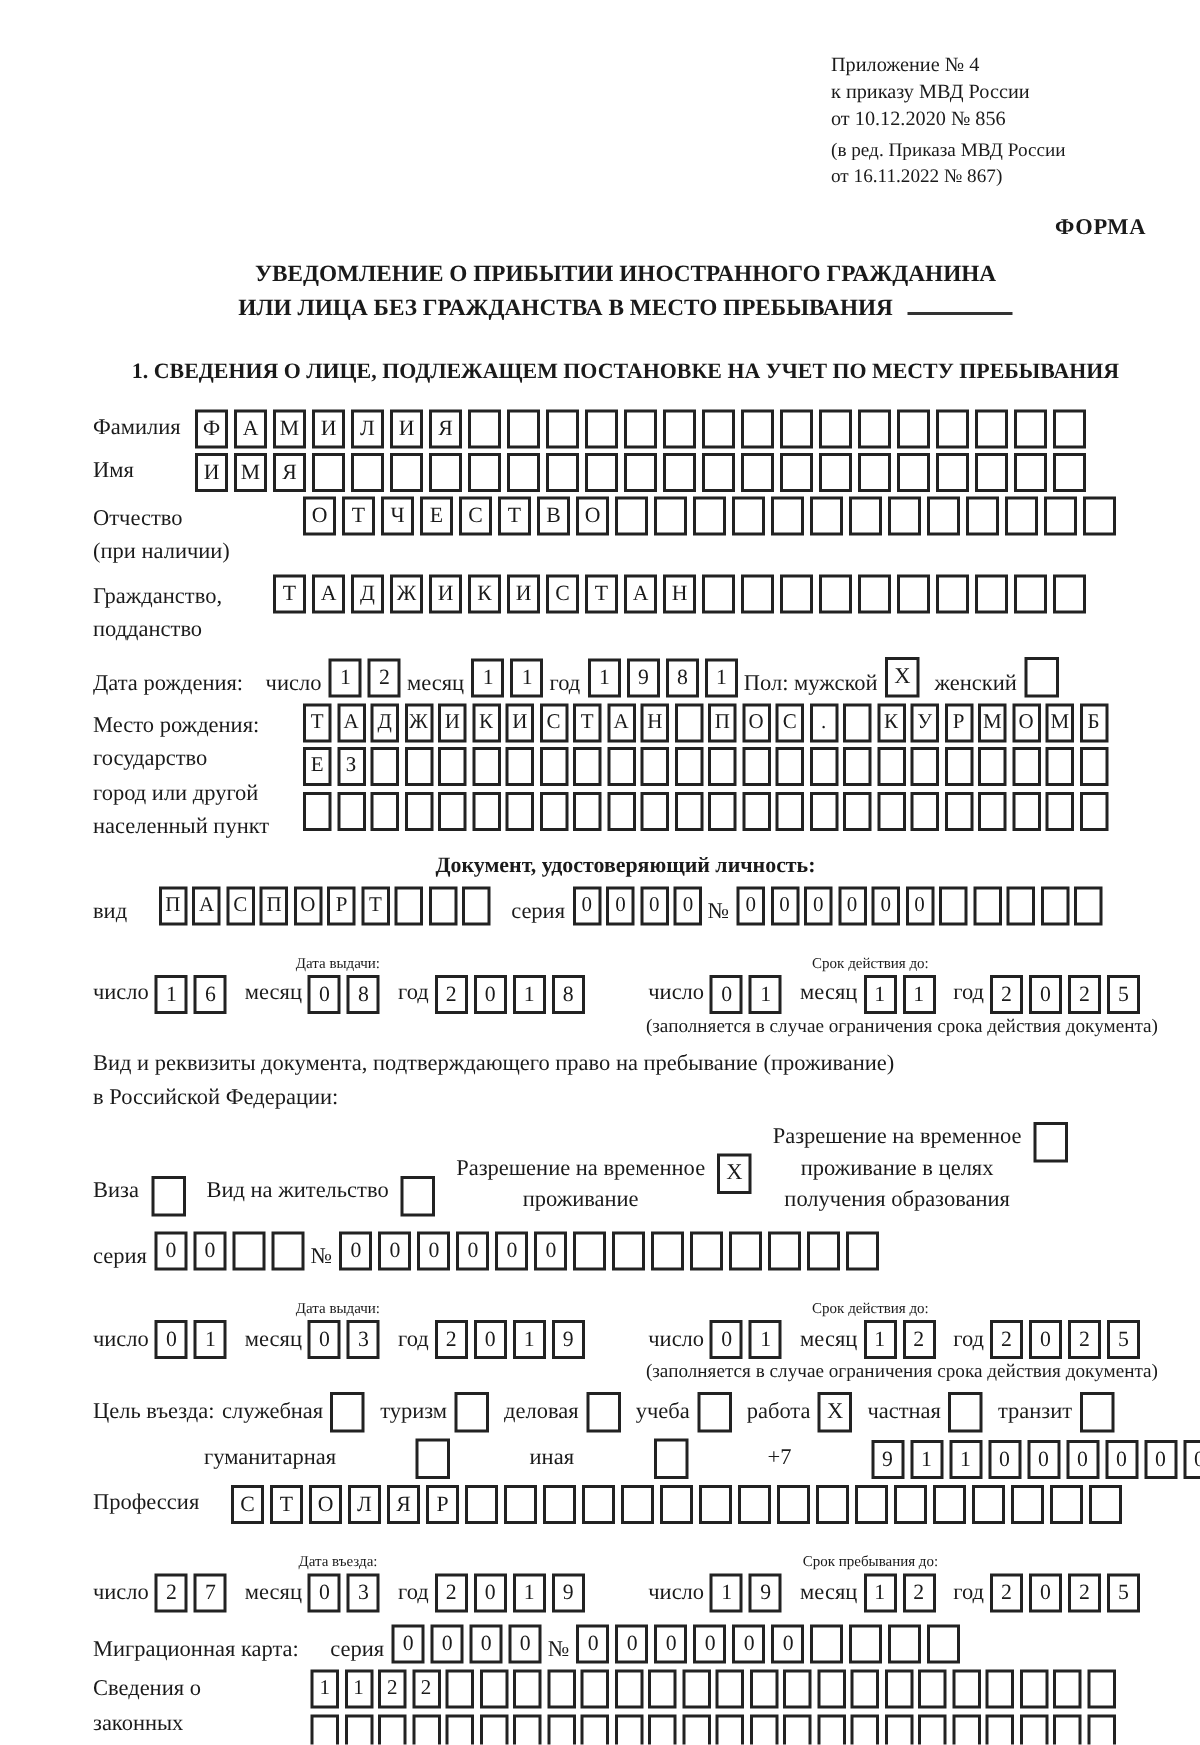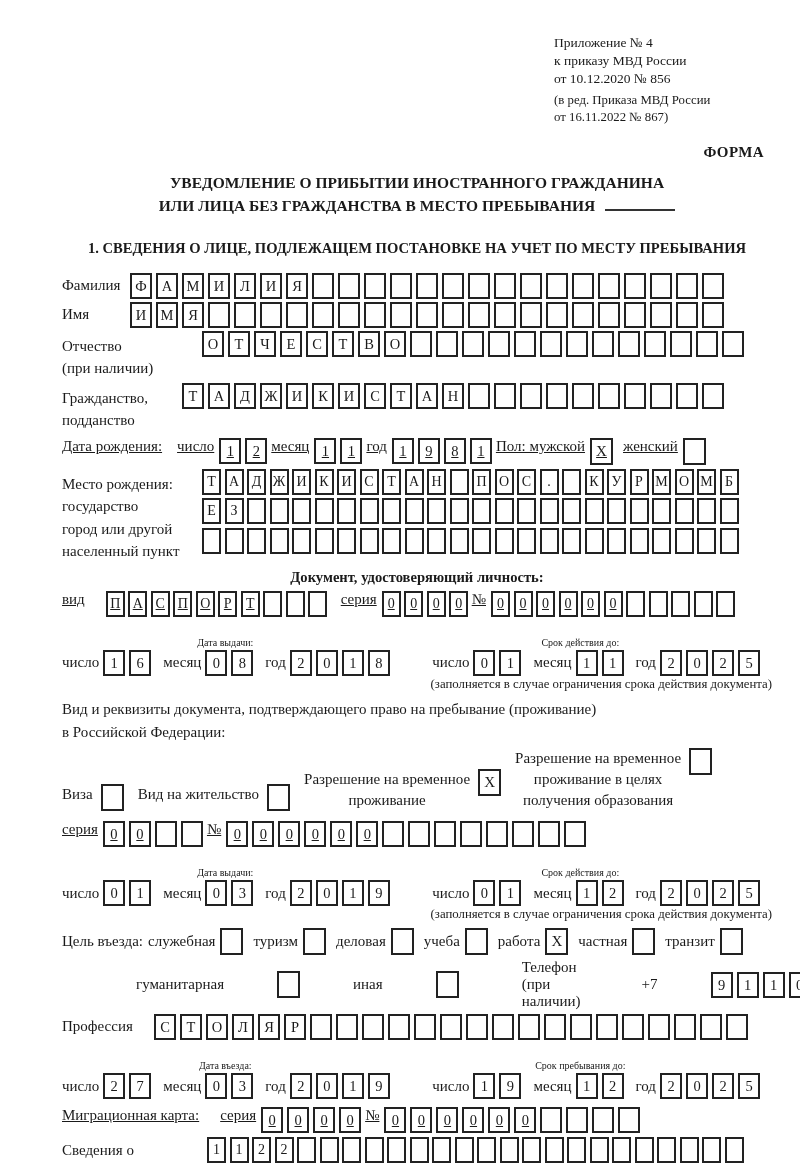--- a/index.html
+++ b/index.html
@@ -34,21 +34,21 @@
     background: #fff;
   }
   .cells.sm .cell { width: 19px; margin-right: 3.5px; font-size: 14px; }
   .cb {
     flex: none; display: inline-block; width: 23px; height: 27px; border: 2px solid #222;
     text-align: center; line-height: 23px; font-size: 15px; background: #fff; vertical-align: middle;
   }
 
   .w68 { width: 68px; } .w140 { width: 140px; } .w120 { width: 120px; }
 
-  .inline-row { display: flex; align-items: flex-start; margin-bottom: 3px; text-decoration: underline; }
+  .inline-row { display: flex; align-items: flex-end; margin-bottom: 3px; }
   .inline-row > span.t { padding: 0 5px 0 0; } .gap10 { width: 10px; flex: none; } .gap16 { width: 16px; flex: none; }
 
   .doc-heading { text-align: center; font-weight: bold; font-size: 14.6px; margin: 6px 0 5px; }
 
   .dhead { display: flex; margin-top: 20px; font-size: 10px; }
   .dhead .dl { width: 46%; text-align: center; }
   .dhead .dr { width: 54%; text-align: center; }
   .drow { display: flex; justify-content: space-between; margin-top: 2px; }
   .dgroup { display: flex; align-items: center; }
   .dgroup .t { padding-right: 4px; }
@@ -536,21 +536,20 @@
     <span class="cb"></span>
     <span class="t">транзит</span>
     <span class="cb"></span>
   </div>
 
   <div class="hum-row">
     <span class="t" style="padding-left:0;">гуманитарная</span>
     <span class="cb"></span>
     <span class="t">иная</span>
     <span class="cb"></span>
-    <span class="t" style="padding-left:18px;">Телефон (при наличии)</span>
     <span class="t">+7</span>
     <span class="cells">
         <span class="cell">9</span>
         <span class="cell">1</span>
         <span class="cell">1</span>
         <span class="cell">0</span>
         <span class="cell">0</span>
         <span class="cell">0</span>
         <span class="cell">0</span>
         <span class="cell">0</span>

